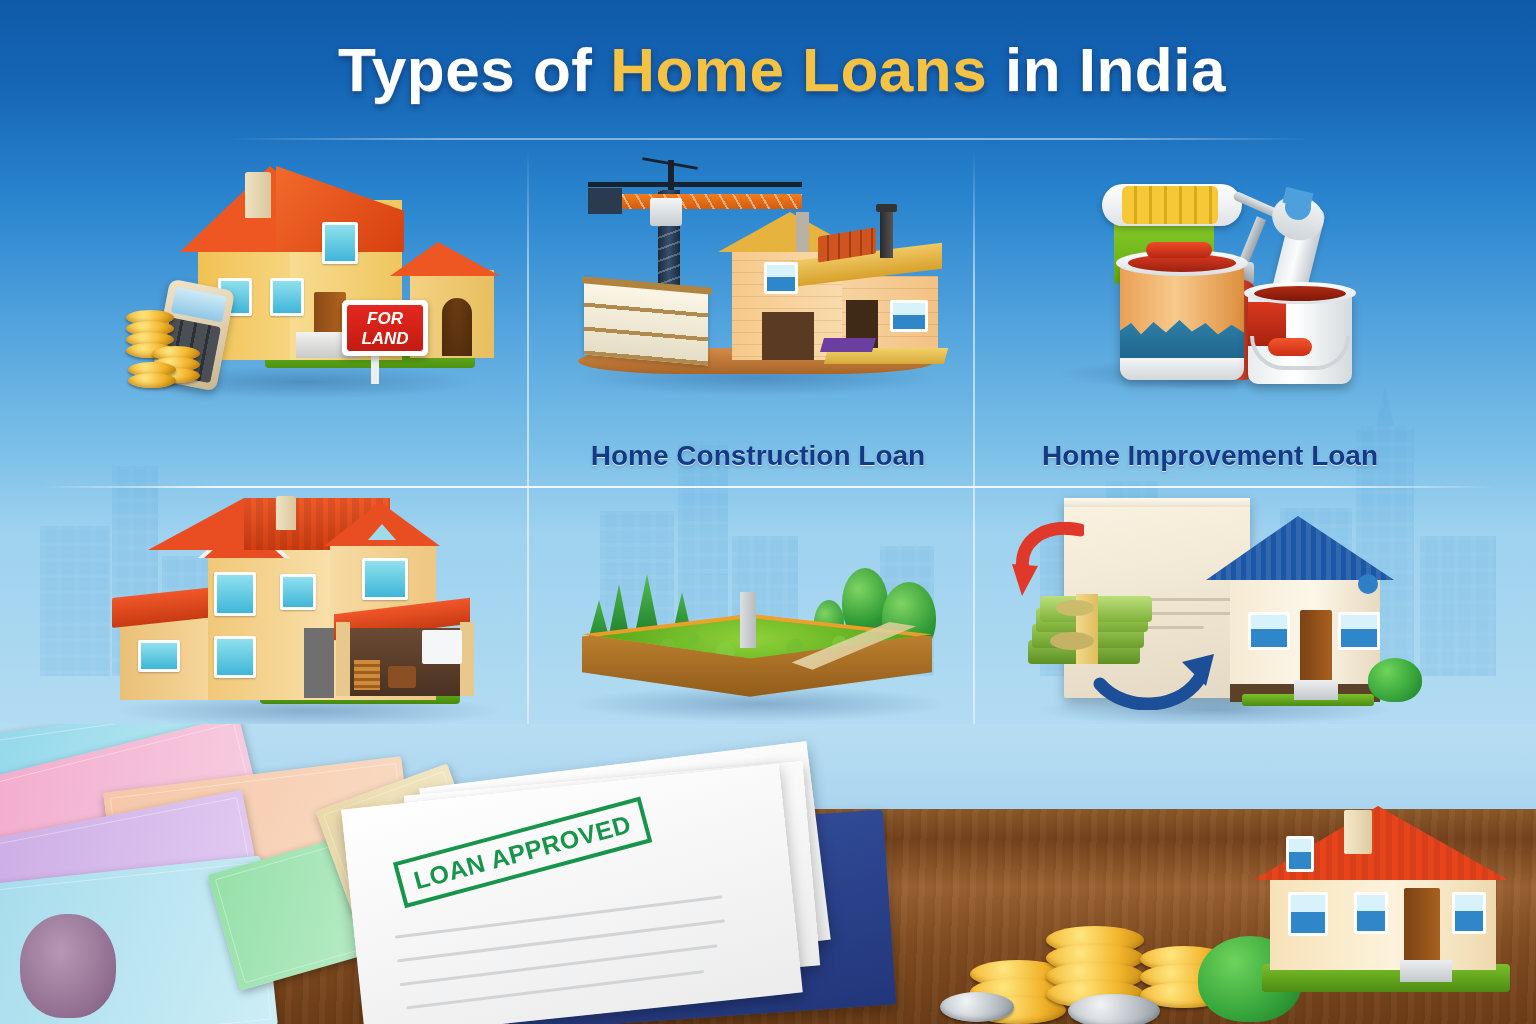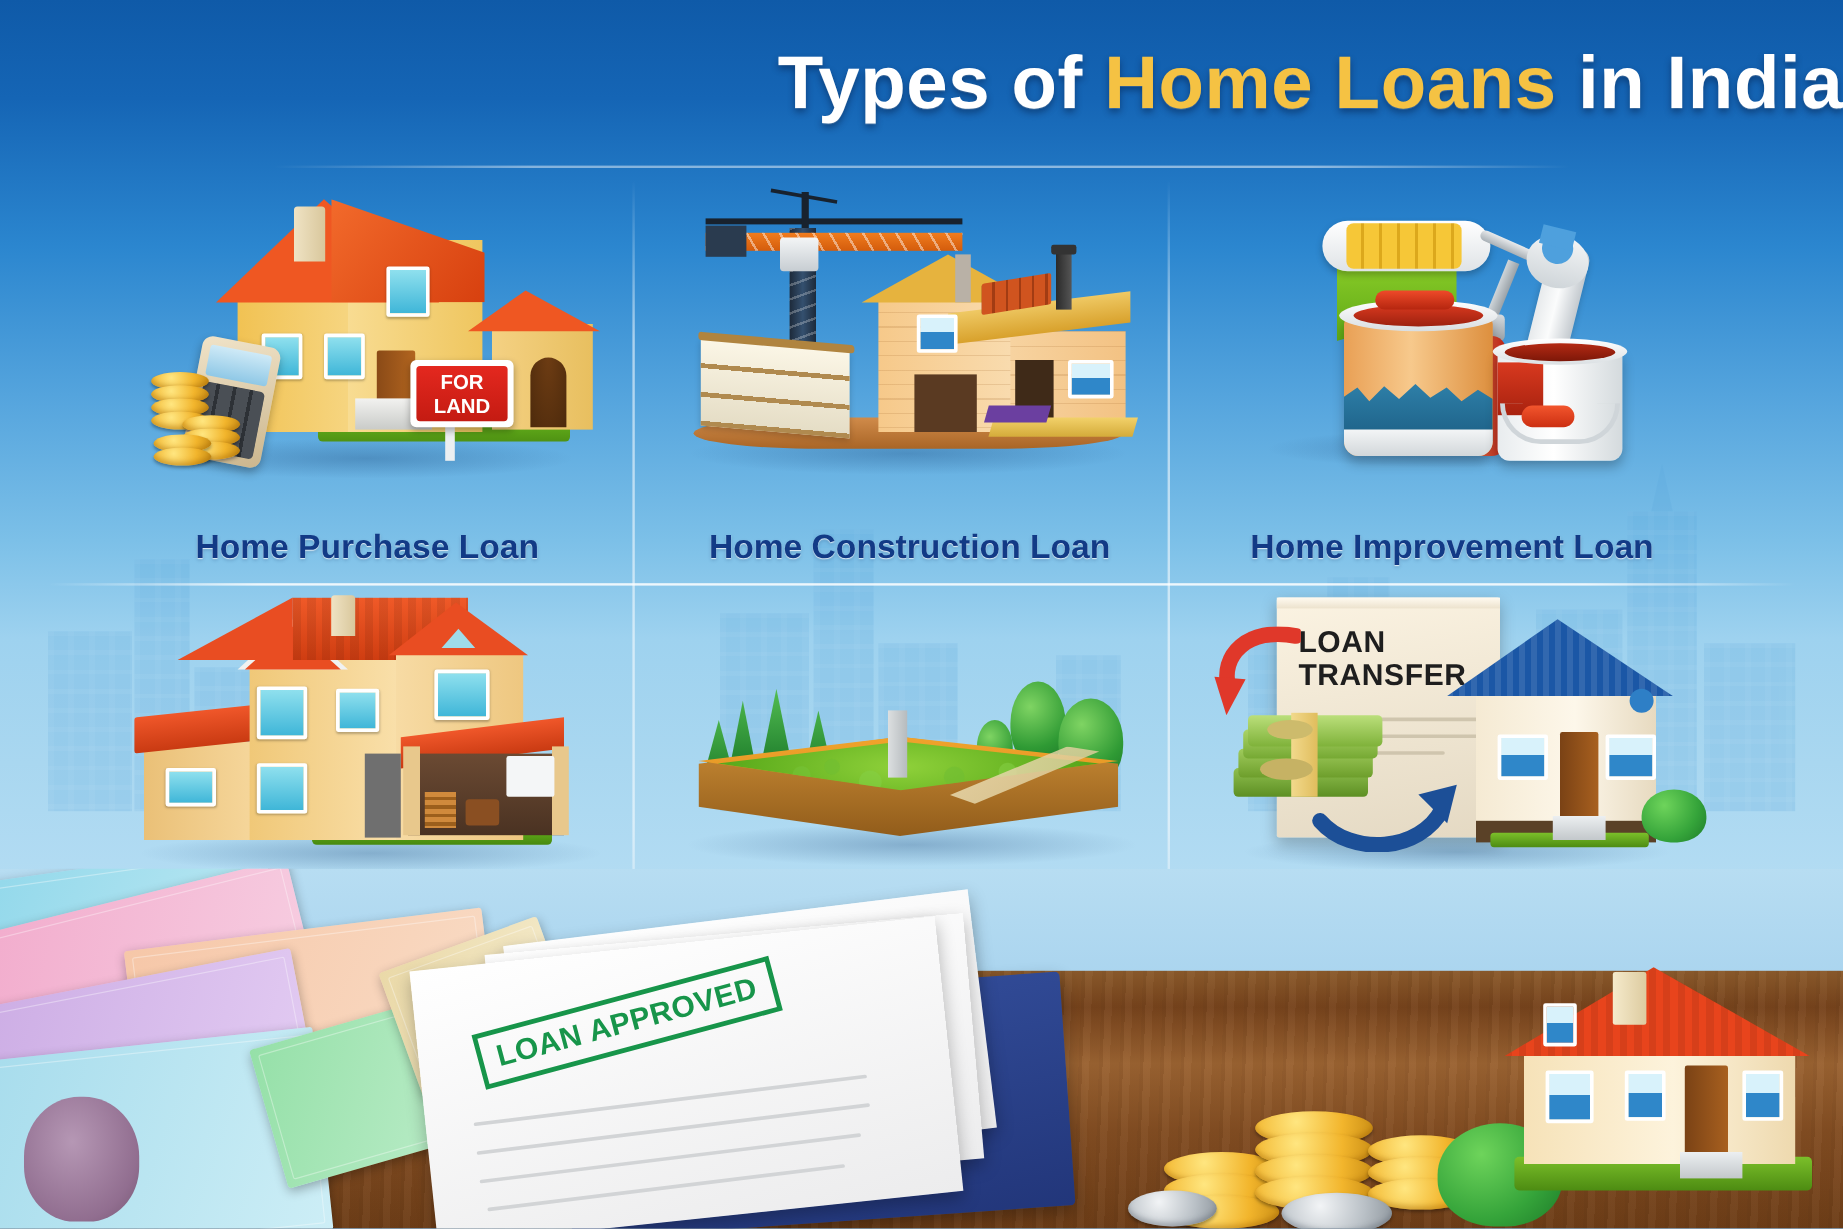--- a/index.html
+++ b/index.html
@@ -29,42 +29,42 @@
   }
   
   .skyline { position:absolute; left:0; right:0; bottom:0; height:100%; opacity:.22; pointer-events:none; }
   .bld { position:absolute; bottom:34%; background:#5aa7dc; }
   .bld::after{ content:""; position:absolute; inset:0;
       background:
         repeating-linear-gradient(180deg, rgba(255,255,255,.12) 0 4px, transparent 4px 16px),
         repeating-linear-gradient(90deg, rgba(255,255,255,.10) 0 5px, transparent 5px 17px);}
   .spire{position:absolute;bottom:34%;width:0;height:0;border-left:9px solid transparent;border-right:9px solid transparent;border-bottom:40px solid #5aa7dc;}
   
-  .title-wrap{ position:absolute; top:34px; left:0; width:100%; text-align:right; z-index:6;padding-left:28px;}
+  .title-wrap{ position:absolute; top:34px; left:0; width:100%; text-align:center; z-index:6;padding-left:28px;}
   .title{
     font-size:62px; font-weight:bold; letter-spacing:.5px;
     text-shadow:0 3px 6px rgba(0,20,55,.45), 0 1px 0 rgba(255,255,255,.25);
     white-space:nowrap;
   }
   .t-white{ color:#ffffff; }
   .t-gold{ color:#f6c council; color:#f5c243; }
   .title-rule{
     position:absolute; top:138px; left:228px; width:1080px; height:2px; z-index:6;
     background:linear-gradient(90deg, rgba(255,255,255,0) 0%, rgba(255,255,255,.45) 20%, rgba(255,255,255,.5) 80%, rgba(255,255,255,0) 100%);
   }
   
   .grid{ position:absolute; top:150px; left:90px; width:1356px; height:680px; z-index:5;}
   .cell{ position:absolute; width:432px; height:340px; }
   .c0{left:0;   top:0;}
   .c1{left:452px; top:0;}
   .c2{left:904px; top:0;}
   .c3{left:0;   top:338px;}
   .c4{left:452px; top:338px;}
   .c5{left:904px; top:338px;}
-  .art{ position:absolute; left:0; top:0; width:432px; height:250px; }
+  .art{ position:absolute; left:0; top:0; width:432px; height:250px;font-style:italic; }
   .cap{
     position:absolute; bottom:18px; left:0; width:100%;
     text-align:center; color:#123a86; font-size:28px; font-weight:bold;
     text-shadow:0 1px 1px rgba(255,255,255,.85), 0 2px 3px rgba(0,40,90,.25);
     white-space:nowrap;
   }
   
   .vline{position:absolute; width:2px; background:linear-gradient(180deg,rgba(255,255,255,0),rgba(255,255,255,.55) 20%,rgba(255,255,255,.55) 80%,rgba(255,255,255,0)); z-index:4;}
   .hline{position:absolute; height:2px; left:40px; right:40px; background:linear-gradient(90deg,rgba(255,255,255,0),rgba(255,255,255,.85) 12%,rgba(255,255,255,.85) 88%,rgba(255,255,255,0)); z-index:4;}
 
@@ -183,21 +183,20 @@
           <div class="coin gold" style="left:0px;top:11px;width:48px;height:15px;"></div>
           <div class="coin gold" style="left:0px;top:22px;width:48px;height:15px;"></div>
           <div class="coin gold" style="left:0px;top:33px;width:48px;height:15px;"></div>
           <div class="coin gold" style="left:26px;top:36px;width:48px;height:15px;"></div>
           <div class="coin gold" style="left:26px;top:47px;width:48px;height:15px;"></div>
           <div class="coin gold" style="left:26px;top:58px;width:48px;height:15px;"></div>
           <div class="coin gold" style="left:2px;top:52px;width:48px;height:15px;"></div>
           <div class="coin gold" style="left:2px;top:63px;width:48px;height:15px;"></div>
         </div>
       </div>
-      <div class="cap">Home Purchase Loan</div>
     </div>
 
     <div class="cell c2">
       <div class="art">
         <div class="p shadow-el" style="left:60px;top:208px;width:310px;height:32px;"></div>
 
         <div class="p" style="left:120px;top:60px;width:100px;height:78px;background:linear-gradient(180deg,#8ed02a,#5da615);clip-path:polygon(0 0,100% 0,100% 82%,72% 100%,40% 80%,0 95%);"></div>
 
         <div class="p" style="left:108px;top:34px;width:140px;height:42px;border-radius:21px;background:linear-gradient(180deg,#ffffff,#dfe3e6);box-shadow:0 3px 6px rgba(0,0,0,.25);"></div>
         <div class="p" style="left:128px;top:36px;width:96px;height:38px;border-radius:6px;background:repeating-linear-gradient(90deg,#f6c737 0 12px,#dca81c 12px 15px);"></div>
@@ -353,24 +352,20 @@
       </div>
       <div class="cap">Land / Plot Loan</div>
     </div>
 
     <div class="cell c5">
       <div class="art">
         <div class="p shadow-el" style="left:40px;top:206px;width:360px;height:32px;"></div>
 
         <div class="p" style="left:70px;top:10px;width:186px;height:200px;background:linear-gradient(170deg,#fbf3e2,#e4d9c3);box-shadow:0 5px 12px rgba(0,0,0,.25);border-radius:2px;">
           <div style="position:absolute;left:0;top:0;width:100%;height:9px;background:linear-gradient(180deg,#fffaf0,#ece2cd);"></div>
-          <div style="position:absolute;left:18px;top:24px;right:10px;color:#1e1e1e;font-size:25px;font-weight:bold;line-height:1.1;letter-spacing:.5px;">
-            <div>LOAN</div>
-            <div>TRANSFER</div>
-          </div>
           <div class="pline" style="left:18px;top:100px;width:150px;background:#cfc5ae;"></div>
           <div class="pline" style="left:18px;top:114px;width:150px;background:#cfc5ae;"></div>
           <div class="pline" style="left:18px;top:128px;width:122px;background:#cfc5ae;"></div>
         </div>
 
         <div class="p" style="left:16px;top:34px;width:74px;height:82px;">
           <svg viewBox="0 0 74 82" width="74" height="82">
             <path d="M70 8 C30 0 6 24 14 52" stroke="#e0382a" stroke-width="13" fill="none" stroke-linecap="round"></path>
             <path d="M2 42 L28 44 L12 74 Z" fill="#e0382a"></path>
           </svg>

